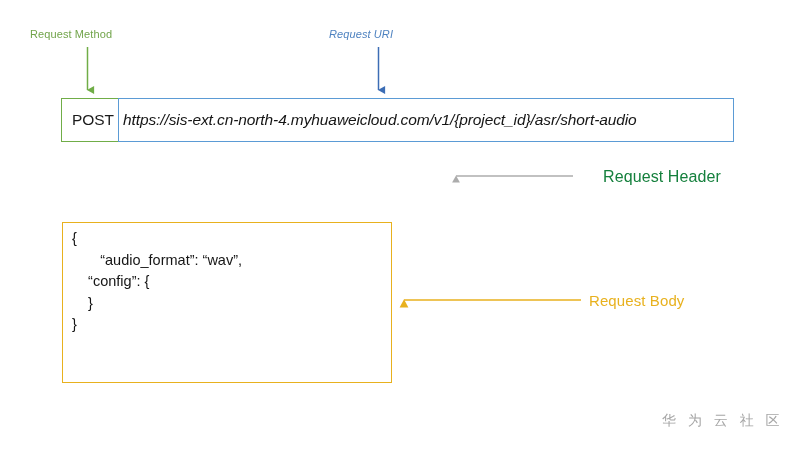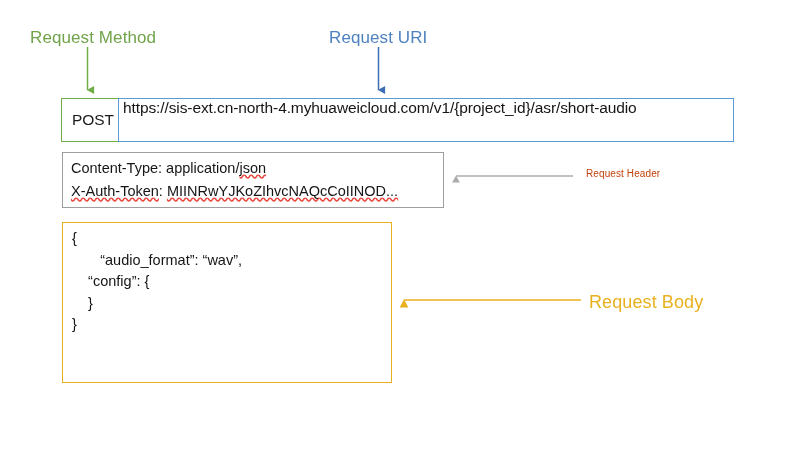--- a/index.html
+++ b/index.html
@@ -15,45 +15,46 @@
     position: relative;
     width: 785px;
     height: 454px;
     background: #ffffff;
     overflow: hidden;
   }
 
   
   .anno-label {
     position: absolute;
-    font-size: 17px;
+    font-size: 11px;
     letter-spacing: 0.1px;
     white-space: nowrap;
   }
   #label-request-method {
     left: 30px;
     top: 28px;
     color: #71A44A;
   }
   #label-request-uri {
     left: 329px;
     top: 28px;
     color: #4E82C0;
+    font-style: italic;
   }
   #label-request-header {
-    left: 586px;
+    left: 603px;
     top: 168px;
-    color: #c2410c;
-    font-size: 10px;
+    color: #15803d;
+    font-size: 16px;
   }
   #label-request-body {
     left: 589px;
     top: 292px;
     color: #E8B11E;
-    font-size: 18px;
+    font-size: 15px;
   }
 
   
   #arrow-layer {
     position: absolute;
     left: 0;
     top: 0;
     width: 785px;
     height: 454px;
     pointer-events: none;
@@ -82,22 +83,23 @@
   #uri-box {
     position: absolute;
     left: 118px;
     top: 98px;
     width: 616px;
     height: 44px;
     border: 1.4px solid #5B9BD5;
     background: #ffffff;
     box-sizing: border-box;
     display: flex;
-    align-items: flex-start;
+    align-items: center;
     padding-left: 4px;
+    font-style: italic;
   }
   #uri-box .txt {
     font-size: 15.5px;
     color: #151515;
     white-space: nowrap;
     letter-spacing: -0.1px;
   }
 
   
   #header-box {
@@ -193,27 +195,24 @@
   <div class="anno-label" id="label-request-body">Request Body</div>
 
   <div id="post-box">
     <span class="txt">POST</span>
   </div>
 
   <div id="uri-box">
     <span class="txt">https://sis-ext.cn-north-4.myhuaweicloud.com/v1/{project_id}/asr/short-audio</span>
   </div>
 
-  <div id="header-box">
-    <div class="header-line"><span>Content-Type: application/</span><span class="sp">json</span></div>
-    <div class="header-line"><span class="sp">X-Auth-Token</span><span>:&nbsp;</span><span class="sp">MIINRwYJKoZIhvcNAQcCoIINOD...</span></div>
-  </div>
 
   <div id="body-box">
     <div class="json-line">{</div>
     <div class="json-line">       “audio_format”: “wav”,</div>
     <div class="json-line">    “config”: {</div>
     <div class="json-line">    }</div>
     <div class="json-line">}</div>
   </div>
 
+  <div id="watermark">华 为 云 社 区</div>
 
 </div>
 
 </body></html>

